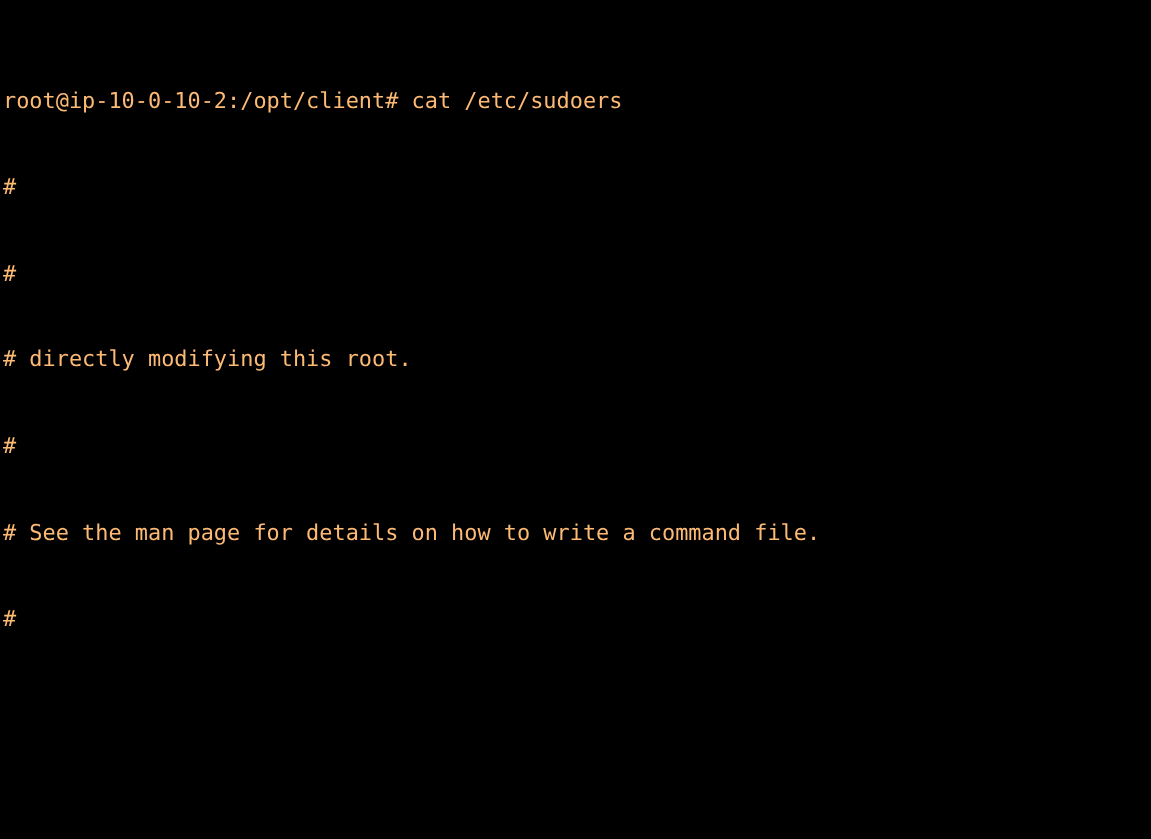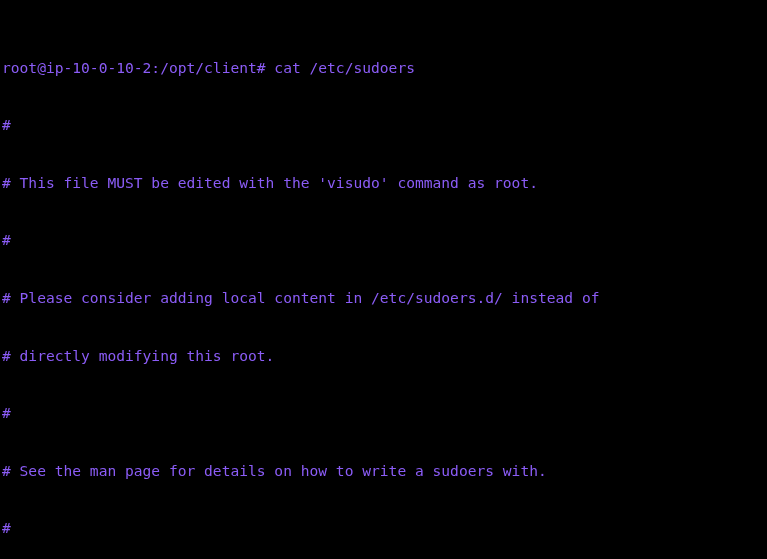--- a/index.html
+++ b/index.html
@@ -14,21 +14,21 @@
     overflow: hidden;
   }
   #terminal {
     position: relative;
     width: 767px;
     height: 559px;
     background: #000000;
     font-family: "DejaVu Sans Mono", "Liberation Mono", monospace;
     font-size: 14.6px;
     line-height: 19.2px;
-    color: #8b5cf6;
+    color: #fdba74;
     padding: 0;
     box-sizing: border-box;
     -webkit-font-smoothing: none;
   }
   #screen {
     position: absolute;
     top: 0px;
     left: 2px;
     white-space: pre;
   }
@@ -39,26 +39,24 @@
   }
 </style>
 </head>
 <body>
 
 <div id="terminal">
   <div id="screen">
 
     <div class="row">root@ip-10-0-10-2:/opt/client# cat /etc/sudoers</div>
     <div class="row">#</div>
-    <div class="row"># This file MUST be edited with the 'visudo' command as root.</div>
     <div class="row">#</div>
-    <div class="row"># Please consider adding local content in /etc/sudoers.d/ instead of</div>
     <div class="row"># directly modifying this root.</div>
     <div class="row">#</div>
-    <div class="row"># See the man page for details on how to write a sudoers with.</div>
+    <div class="row"># See the man page for details on how to write a command file.</div>
     <div class="row">#</div>
     
     
     
     
     
     
     
     
     

